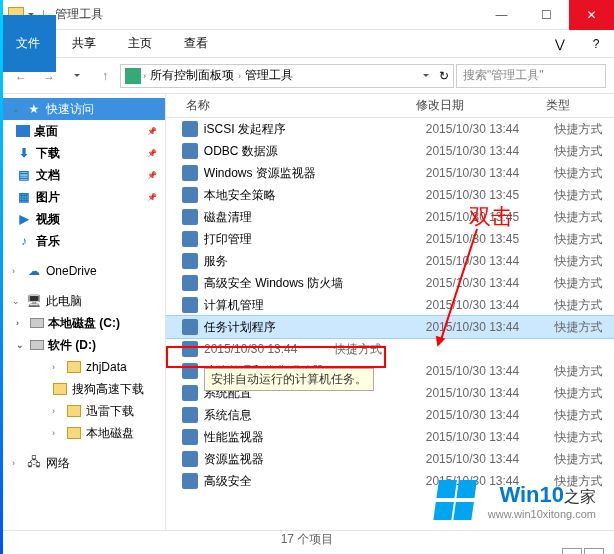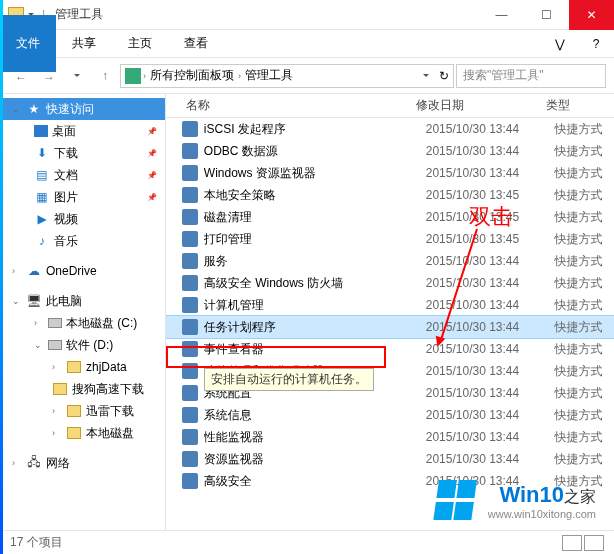--- a/index.html
+++ b/index.html
@@ -17,21 +17,21 @@
 .ribbon-collapse { margin-left: auto; width: 36px; text-align: center; }
 .navbar { height: 36px; display: flex; align-items: center; padding: 4px 8px; gap: 2px; border-bottom: 1px solid #e5e5e5; }
 .navbtn { width: 26px; height: 26px; display: flex; align-items: center; justify-content: center; color: #777; border-radius: 2px; }
 .addr { flex: 1; height: 24px; border: 1px solid #ccc; display: flex; align-items: center; padding: 0 4px; font-size: 12px; }
 .addr-seg { padding: 0 2px; display: flex; align-items: center; gap: 2px; }
 .addr-arrow { color: #666; font-size: 9px; padding: 0 2px; }
 .searchbox { width: 150px; height: 24px; border: 1px solid #ccc; padding: 0 6px; color: #888; display: flex; align-items: center; }
 .content { display: flex; height: calc(100% - 30px - 28px - 36px - 24px); }
 .sidebar { width: 166px; border-right: 1px solid #e5e5e5; overflow-y: auto; padding: 4px 0; }
 .treeitem { display: flex; align-items: center; height: 22px; padding-left: 12px; gap: 4px; cursor: pointer; }
-.treeitem.indent1 { padding-left: 34px; }
+.treeitem.indent1 { padding-left: 16px; font-weight: bold; }
 .treeitem.indent2 { padding-left: 52px; }
 .tree-expand { width: 10px; color: #666; font-size: 9px; }
 .tree-icon { width: 16px; height: 16px; display: inline-flex; align-items: center; justify-content: center; }
 .qa { background: #3b91e0; color: #fff; }
 .ic-folder { background: #f5d97a; border: 1px solid #c79d2a; width: 14px; height: 12px; }
 .ic-desktop { background: #2a7bd0; width: 14px; height: 12px; }
 .ic-download { color: #1979ca; }
 .ic-doc { color: #1979ca; }
 .ic-pic { color: #1979ca; }
 .ic-vid { color: #1979ca; }
@@ -44,21 +44,21 @@
 .headerrow { display: flex; height: 24px; border-bottom: 1px solid #e5e5e5; align-items: center; font-size: 12px; color: #444; position: sticky; top: 0; background: #fff; }
 .col-name { width: 250px; padding-left: 20px; }
 .col-date { width: 130px; }
 .col-type { width: 60px; }
 .filerow { display: flex; height: 22px; align-items: center; cursor: pointer; }
 .filerow.selected { background: #cce8ff; outline: 1px solid #99d1ff; }
 .file-icon { width: 16px; height: 16px; margin-left: 16px; margin-right: 6px; display: inline-block; background: #4a7fb8; border-radius: 2px; }
 .file-name { width: 224px; white-space: nowrap; overflow: hidden; }
 .file-date { width: 130px; color: #666; }
 .file-type { width: 60px; color: #666; }
-.statusbar { height: 24px; border-top: 1px solid #e5e5e5; display: flex; align-items: center; padding: 0 10px; font-size: 12px; color: #666; }
+.statusbar { height: 24px; border-top: 1px solid #e5e5e5; display: flex; align-items: center; padding: 0 10px; font-size: 12px; color: #666; flex-direction: column; }
 .annotation { position: absolute; left: 303px; top: 108px; color: #ff0000; font-size: 22px; pointer-events: none; }
 .arrow-line { position: absolute; left: 310px; top: 135px; width: 2px; height: 115px; background: #ff0000; transform: rotate(18deg); transform-origin: top; pointer-events: none; }
 .arrow-head { position: absolute; left: 268px; top: 243px; width: 0; height: 0; border-left: 5px solid transparent; border-right: 5px solid transparent; border-top: 10px solid #ff0000; transform: rotate(18deg); pointer-events: none; }
 .highlight-box { position: absolute; left: 0; top: 252px; width: 220px; height: 22px; border: 2px solid #ff0000; pointer-events: none; }
 .tooltip { position: absolute; left: 38px; top: 274px; background: #ffffe1; border: 1px solid #aaa; padding: 2px 6px; font-size: 12px; color: #333; pointer-events: none; z-index: 10; }
 .watermark { position: absolute; right: 18px; bottom: 32px; text-align: right; pointer-events: none; }
 .wm-logo { display: inline-flex; gap: 2px; flex-wrap: wrap; width: 42px; height: 42px; transform: skewX(-8deg); vertical-align: middle; }
 .wm-logo span { width: 18px; height: 18px; background: #00a4ef; }
 .wm-text { display: inline-block; vertical-align: middle; margin-left: 6px; }
 .wm-title { color: #0078d7; font-size: 22px; font-weight: bold; }
@@ -266,21 +266,20 @@
           <span class="file-type">快捷方式</span>
         </div>
         <div class="filerow selected">
           <span class="file-icon"></span>
           <span class="file-name">任务计划程序</span>
           <span class="file-date">2015/10/30 13:44</span>
           <span class="file-type">快捷方式</span>
         </div>
         <div class="filerow">
           <span class="file-icon"></span>
-          <span class="file-name">事件查看器</span>
           <span class="file-date">2015/10/30 13:44</span>
           <span class="file-type">快捷方式</span>
         </div>
         <div class="filerow">
           <span class="file-icon"></span>
           <span class="file-name">碎片整理和优化驱动器</span>
           <span class="file-date">2015/10/30 13:44</span>
           <span class="file-type">快捷方式</span>
         </div>
         <div class="filerow">

